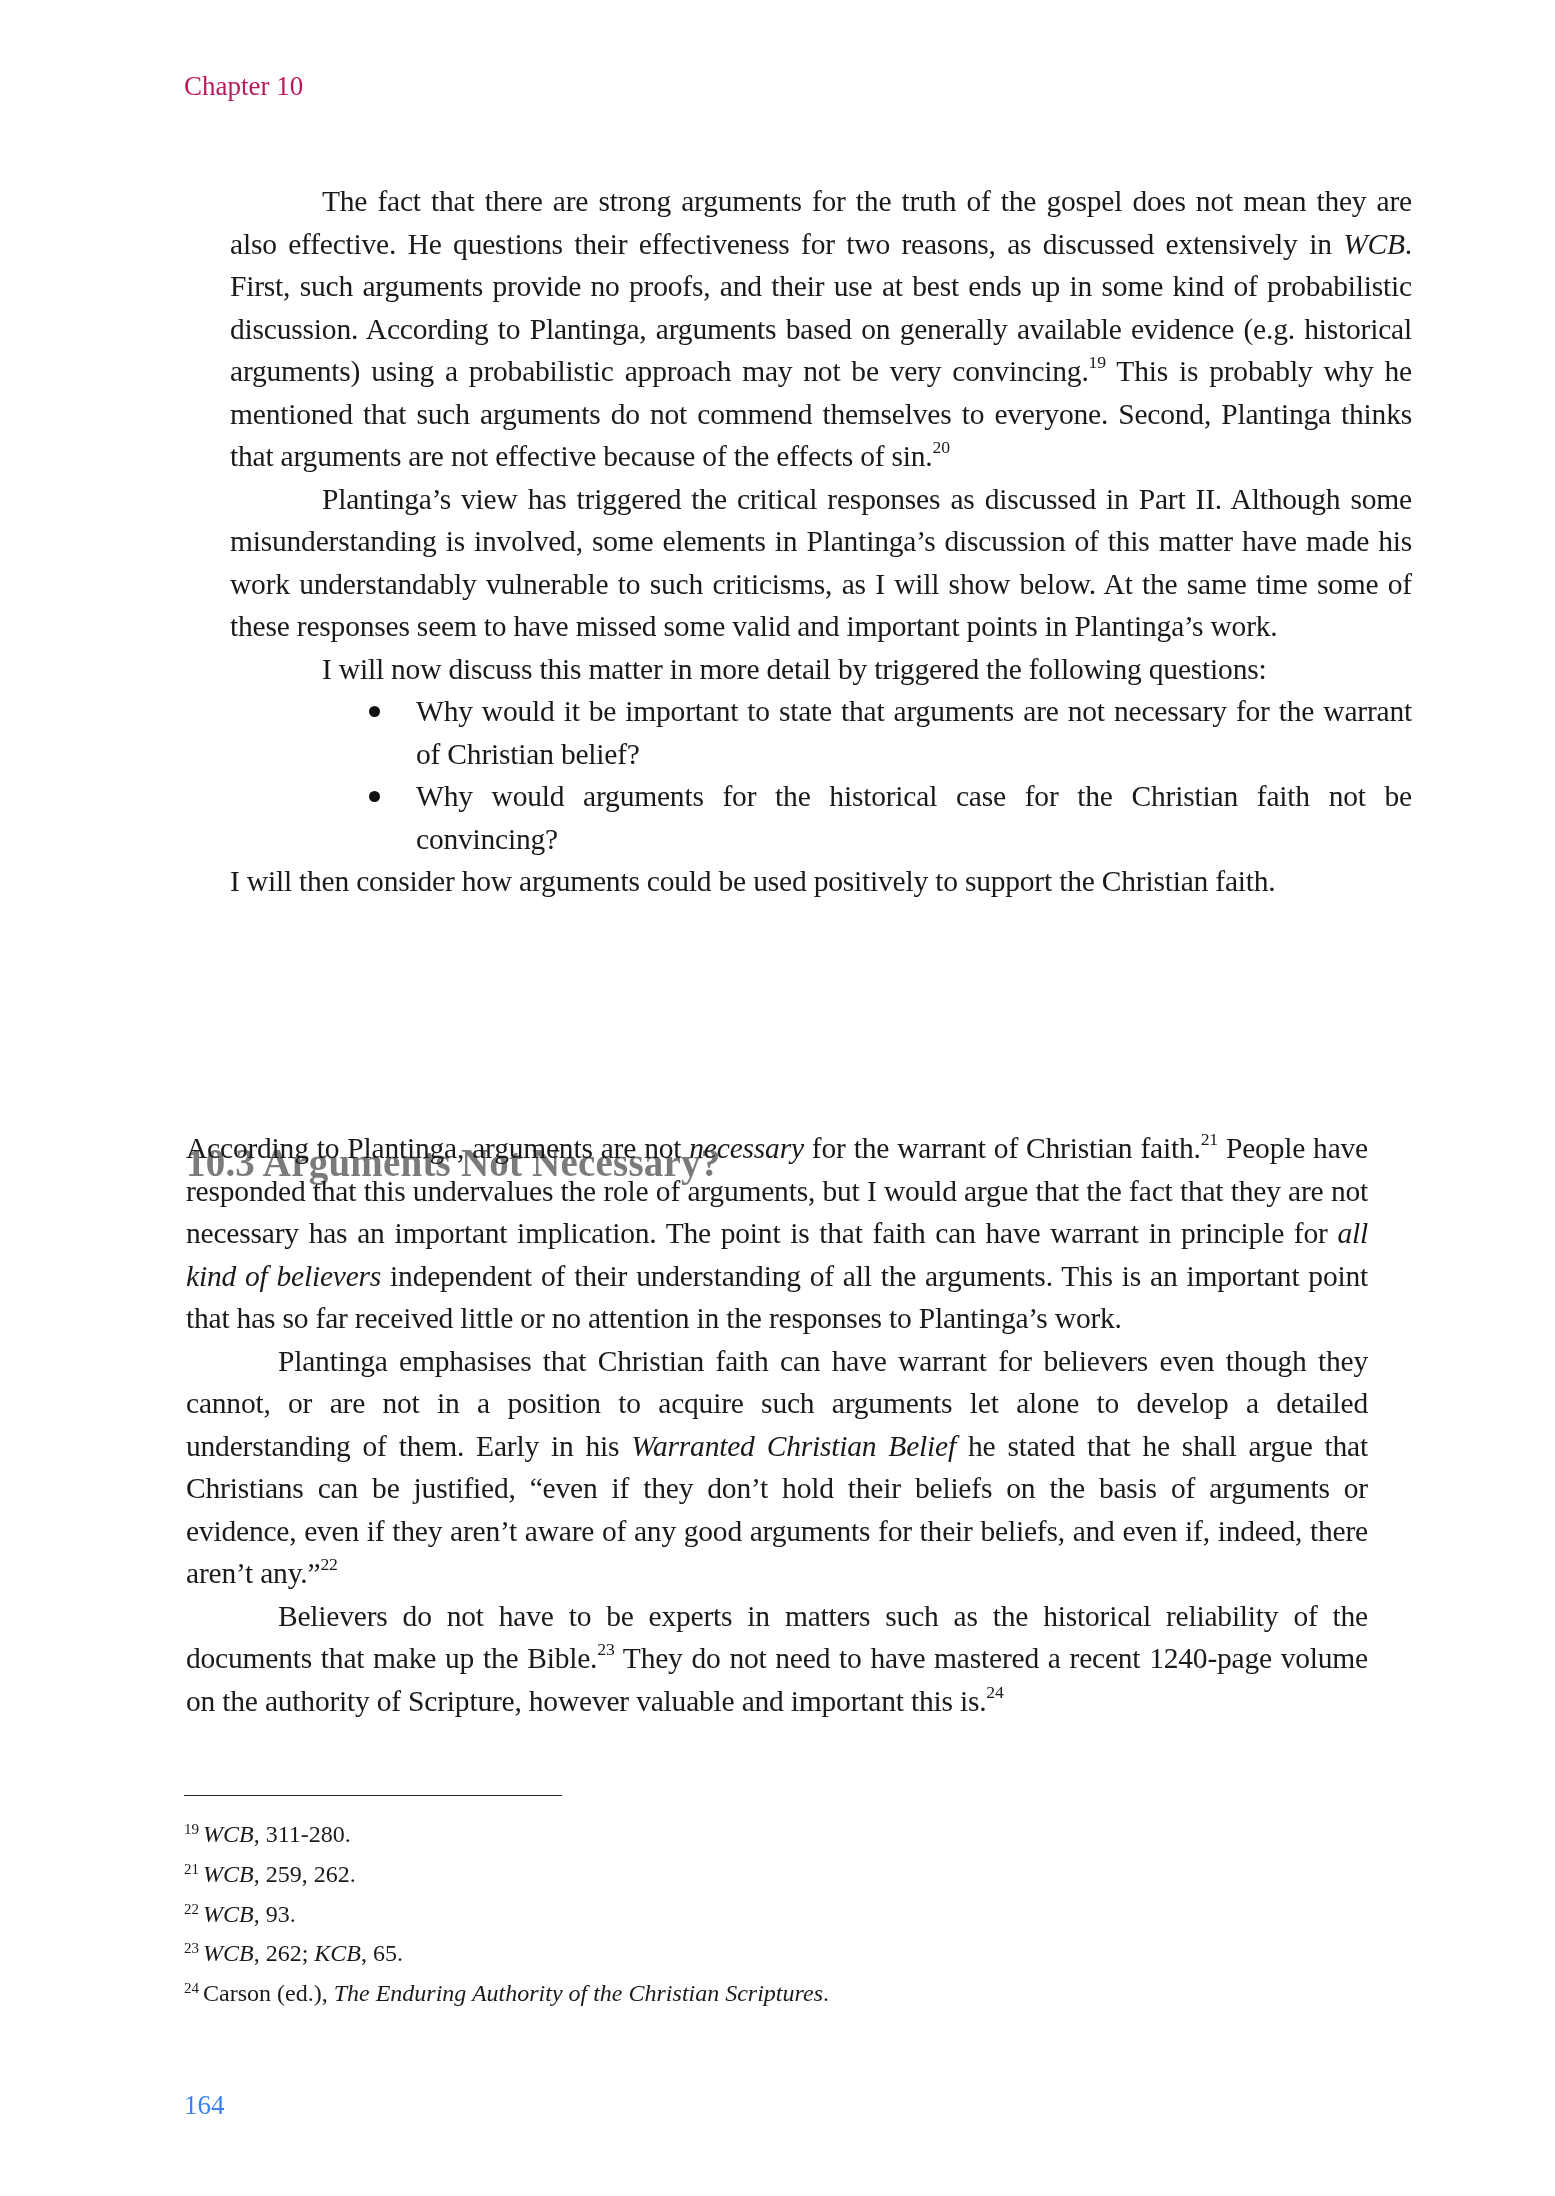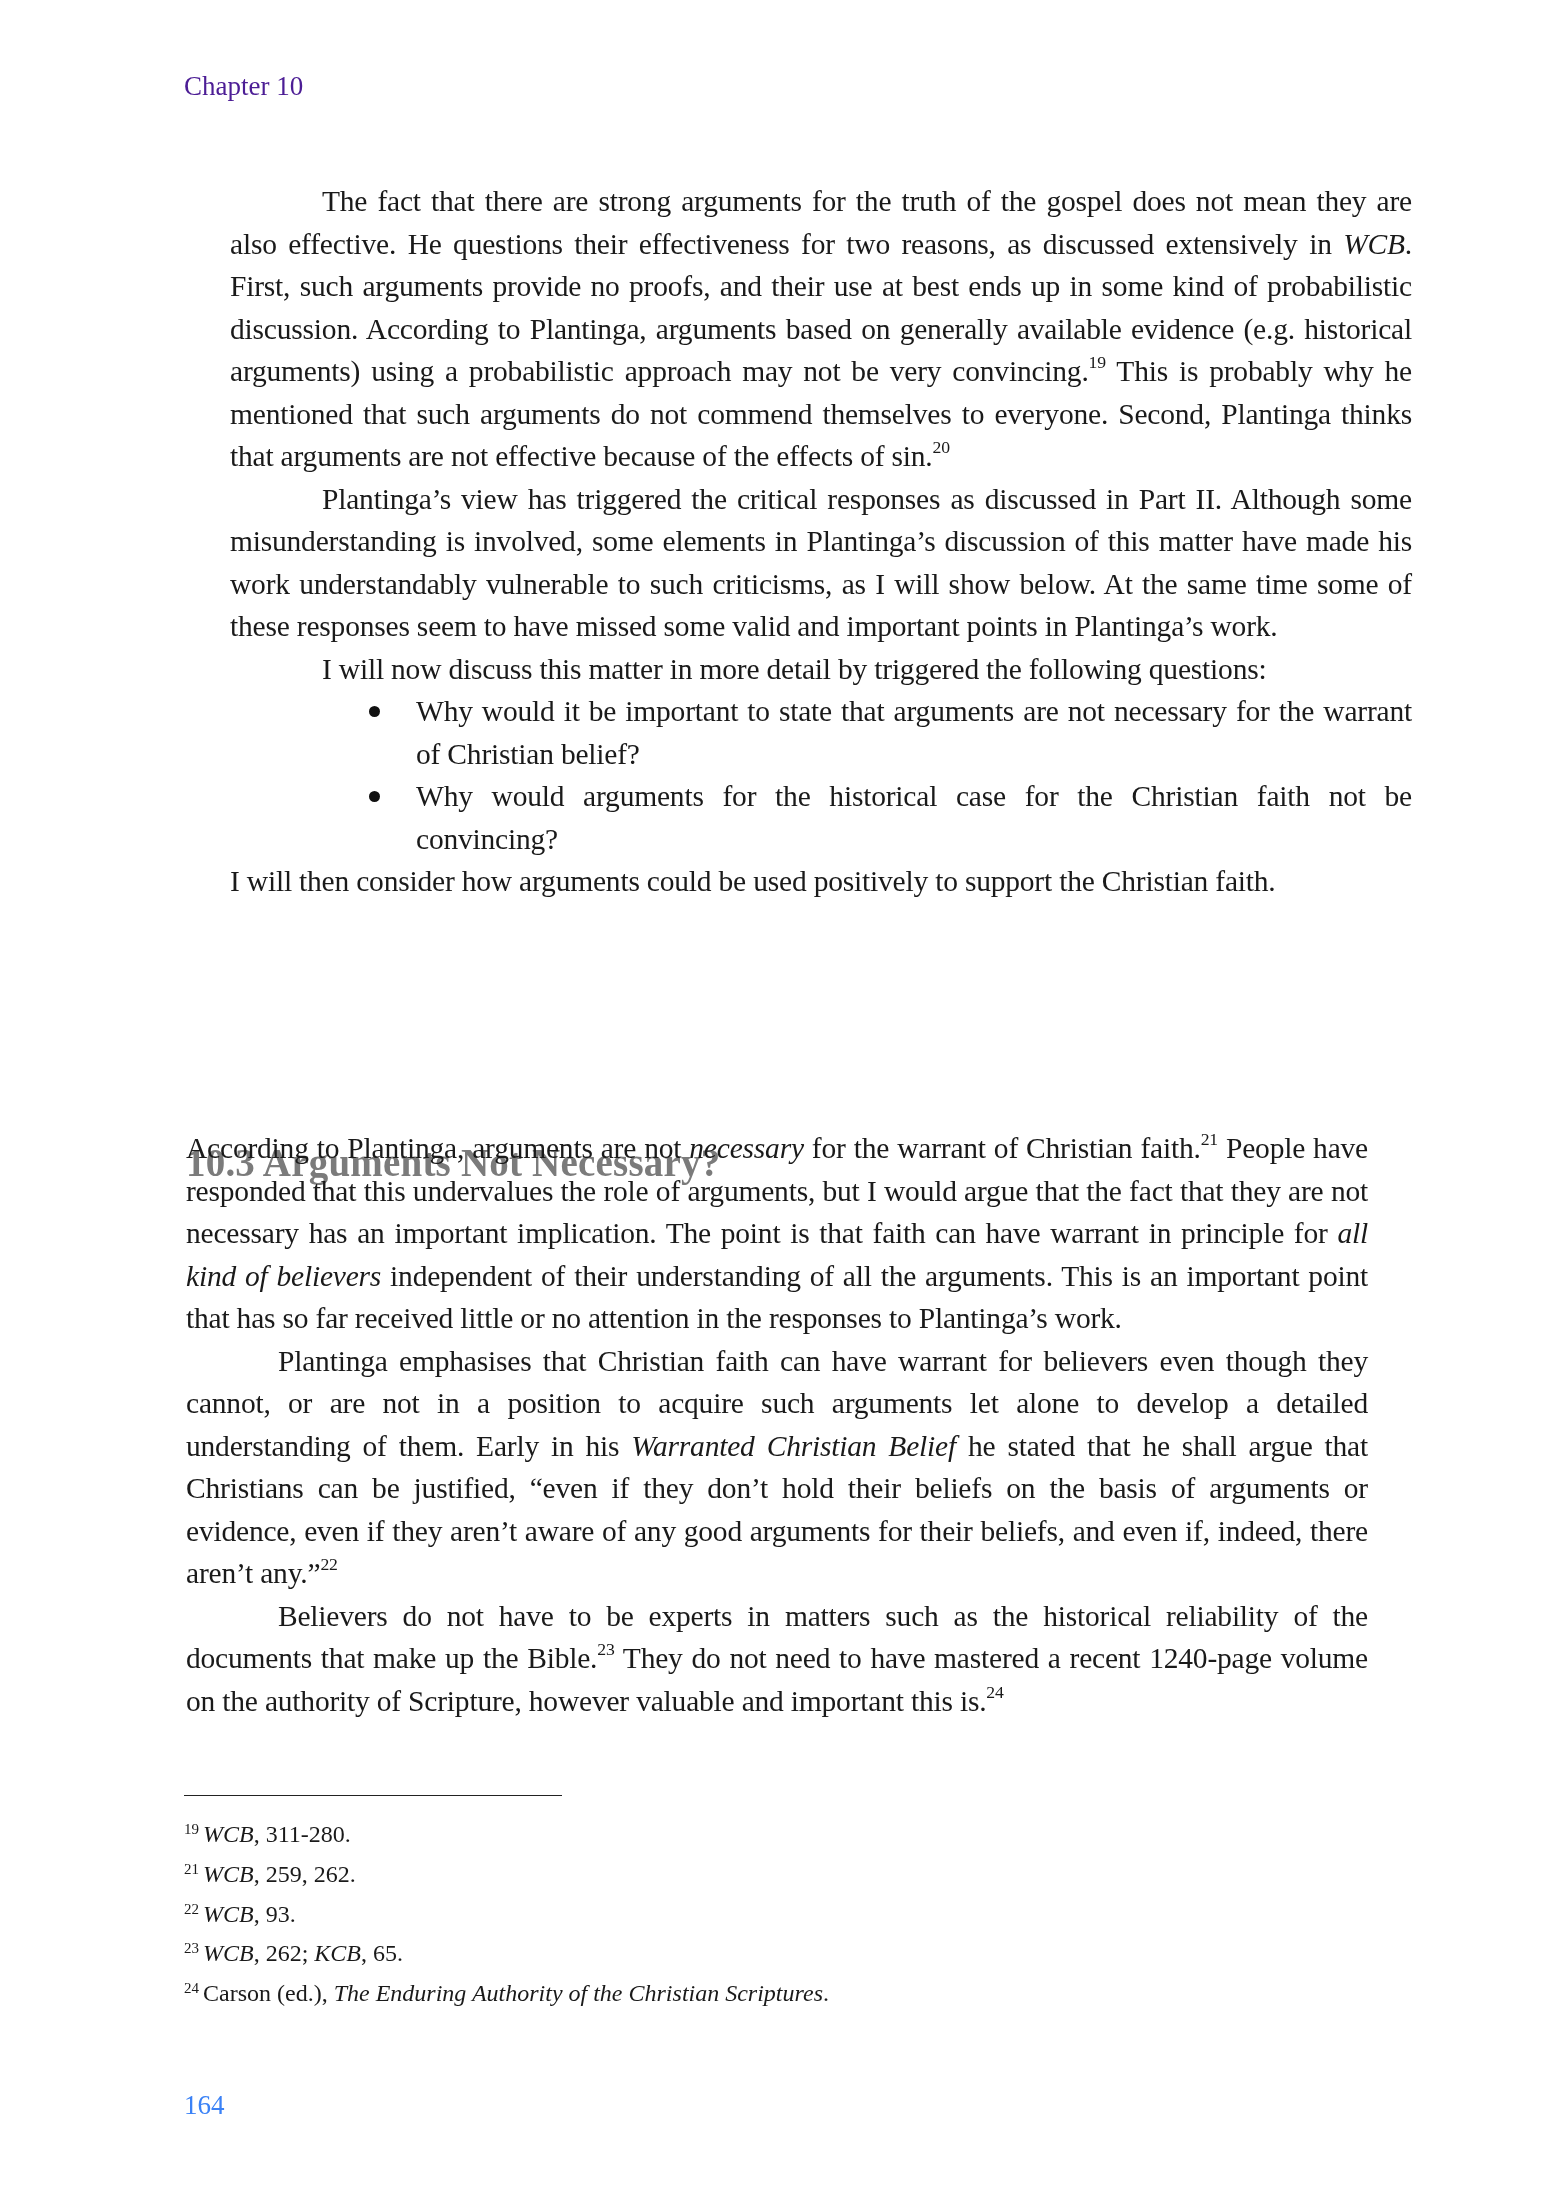--- a/index.html
+++ b/index.html
@@ -3,21 +3,21 @@
 <meta charset="utf-8">
 <style>
   html, body { margin: 0; padding: 0; background: #ffffff; }
   body {
     width: 1555px; height: 2196px; position: relative; overflow: hidden;
     font-family: "Liberation Serif", "DejaVu Serif", serif;
     color: #1a1a1a;
   }
   .running-head {
     position: absolute; left: 184px; top: 70px;
-    font-size: 27px; line-height: 32px; color: #4c1d95;
+    font-size: 27px; line-height: 32px; color: #be185d;
   }
   .body-block {
     position: absolute; left: 186px; width: 1182px;
     font-size: 29.5px; line-height: 42.5px; text-align: justify;
     letter-spacing: -0.2px;
   }
   .body-block p { margin: 0; }
   .indent { text-indent: 92px; }
   sup { font-size: 60%; line-height: 0; vertical-align: 0.75em; }
   .bullets { list-style: none; margin: 0; padding: 0; }

